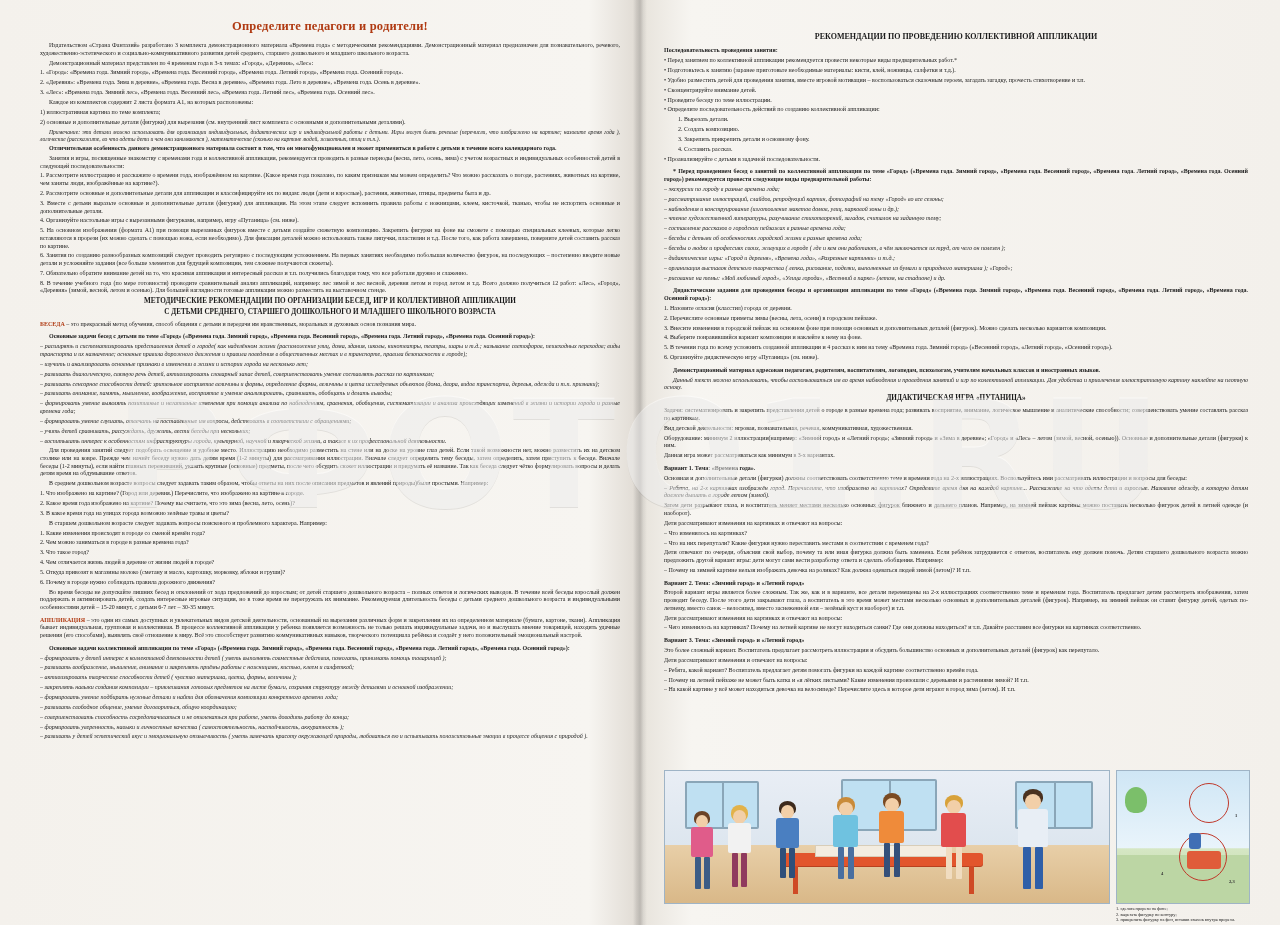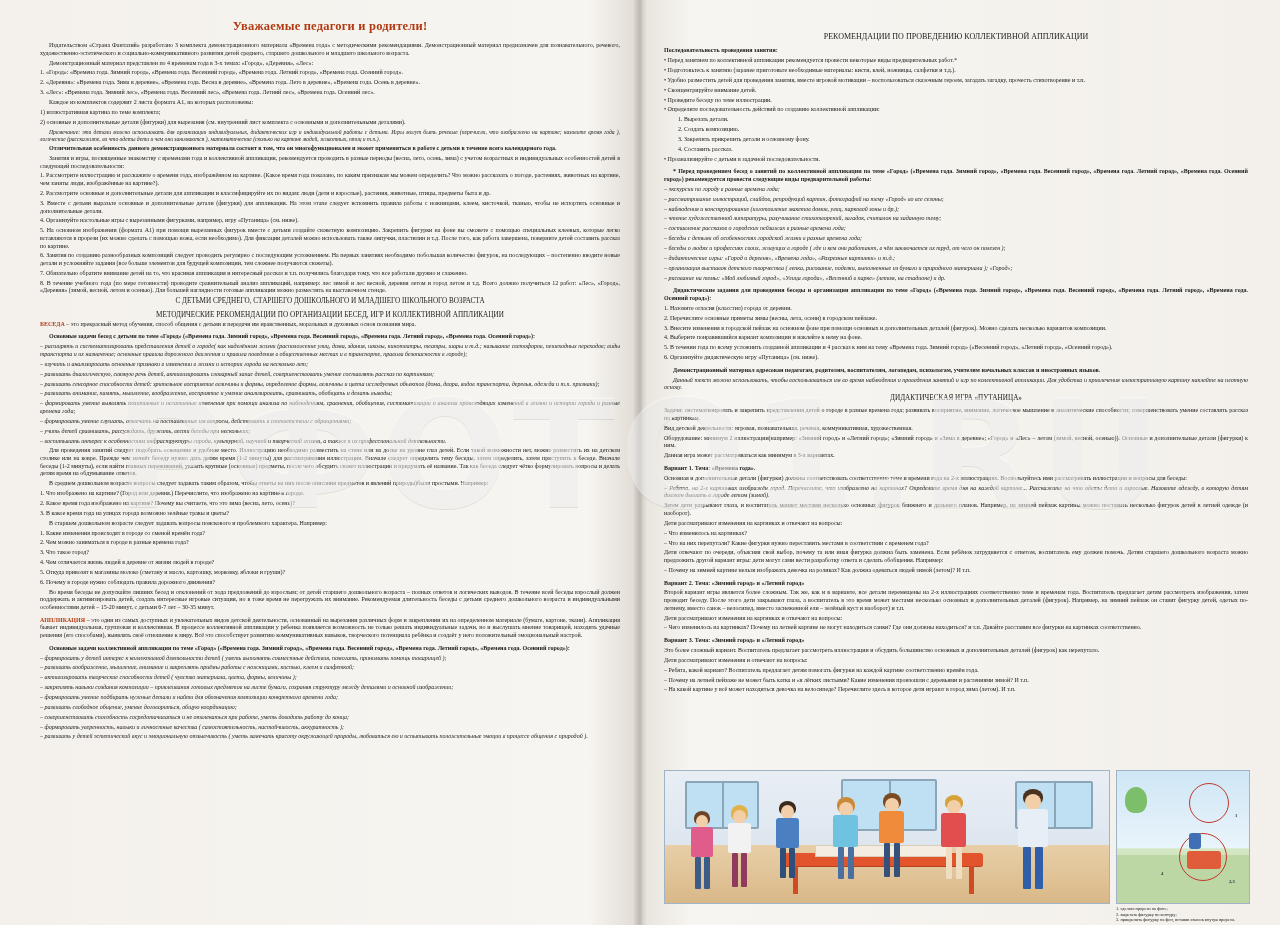--- a/index.html
+++ b/index.html
@@ -22,21 +22,21 @@
     position:absolute;top:18px;
     font-size:6.0px;line-height:1.28;text-align:justify;
   }
   .col-left{left:40px;width:580px;}
   .col-right{left:664px;width:584px;}
   h1.title{
     font-size:12.5px;text-align:center;margin:0 0 8px 0;color:#b03a12;font-weight:bold;
     letter-spacing:.2px;
   }
   h2.sec{
-    font-size:7.2px;text-align:center;margin:2px 0 4px 0;font-weight:normal;text-transform:uppercase;
+    font-size:7.2px;text-align:center;margin:2px 0 4px 0;font-weight:bold;text-transform:uppercase;
   }
   p{margin:0 0 2.2px 0;text-indent:9px;}
   p.noind{text-indent:0;}
   .red{color:#b03a12;font-weight:bold;}
   .b{font-weight:bold;}
   .i{font-style:italic;}
   .small{font-size:5.6px;}
   
   .watermark{
     position:absolute;left:0;top:0;width:1280px;height:925px;pointer-events:none;
@@ -81,21 +81,21 @@
   }
   .marknum{position:absolute;font-size:4.6px;color:#333;font-weight:bold;}
   .mt{margin-top:5px;}
 </style>
 </head>
 <body>
 
 <div class="page">
 
   <div class="col col-left">
-    <h1 class="title">Уважаемые педагоги и родители!</h1>
+    <h1 class="title">Определите педагоги и родители!</h1>
 
     <p>Издательством «Страна Фантазий» разработано 3 комплекта демонстрационного материала «Времена года» с методическими рекомендациями. Демонстрационный материал предназначен для познавательного, речевого, художественно-эстетического и социально-коммуникативного развития детей среднего, старшего дошкольного и младшего школьного возраста.</p>
     <p>Демонстрационный материал представлен по 4 временам года в 3-х темах: «Город», «Деревня», «Лес»:</p>
 
     <p class="noind">1. «Город»: «Времена года. Зимний город», «Времена года. Весенний город», «Времена года. Летний город», «Времена года. Осенний город».</p>
     <p class="noind">2. «Деревня»: «Времена года. Зима в деревне», «Времена года. Весна в деревне», «Времена года. Лето в деревне», «Времена года. Осень в деревне».</p>
     <p class="noind">3. «Лес»: «Времена года. Зимний лес», «Времена года. Весенний лес», «Времена года. Летний лес», «Времена года. Осенний лес».</p>
 
     <p>Каждое из комплектов содержит 2 листа формата А1, на которых расположены:</p>
     <p class="noind">1) иллюстративная картина по теме комплекта;</p>
@@ -108,22 +108,22 @@
     <p>Занятия и игры, посвященные знакомству с временами года и коллективной аппликации, рекомендуется проводить в разные периоды (весна, лето, осень, зима) с учетом возрастных и индивидуальных особенностей детей в следующей последовательности:</p>
     <p class="noind">1. Рассмотрите иллюстрацию и расскажите о времени года, изображённом на картине. (Какое время года показано, по каким признакам мы можем определить? Что можно рассказать о погоде, растениях, животных на картине, чем заняты люди, изображённые на картине?).</p>
     <p class="noind">2. Рассмотрите основные и дополнительные детали для аппликации и классифицируйте их по видам: люди (дети и взрослые), растения, животные, птицы, предметы быта и др.</p>
     <p class="noind">3. Вместе с детьми выразьте основные и дополнительные детали (фигурки) для аппликации. На этом этапе следует вспомнить правила работы с ножницами, клеем, кисточкой, тканью, чтобы не испортить основные и дополнительные детали.</p>
     <p class="noind">4. Организуйте настольные игры с вырезанными фигурками, например, игру «Путаница» (см. ниже).</p>
     <p class="noind">5. На основном изображении (формата А1) при помощи вырезанных фигурок вместе с детьми создайте сюжетную композицию. Закрепить фигурки на фоне вы сможете с помощью специальных клеевых, которые легко вставляются в прорези (их можно сделать с помощью ножа, если необходимо). Для фиксации деталей можно использовать также липучки, пластилин и т.д. После того, как работа завершена, поверните детей составить рассказ по картине.</p>
     <p class="noind">6. Занятия по созданию разнообразных композиций следует проводить регулярно с последующим усложнением. На первых занятиях необходимо побольшая количество фигурок, на последующих – постепенно вводите новые детали и усложняйте задания (все больше элементов для будущей композиции, тем сложнее получаются сюжеты).</p>
     <p class="noind">7. Обязательно обратите внимание детей на то, что красивая аппликация и интересный рассказ и т.п. получились благодаря тому, что все работали дружно и слаженно.</p>
     <p class="noind">8. В течение учебного года (по мере готовности) проводите сравнительный анализ аппликаций, например: лес зимой и лес весной, деревня летом и город летом и т.д. Всего должно получиться 12 работ: «Лес», «Город», «Деревня» (зимой, весной, летом и осенью). Для большей наглядности готовые аппликации можно разместить на выставочном стенде.</p>
 
+    <h2 class="sec" style="margin-bottom:1px">МЕТОДИЧЕСКИЕ РЕКОМЕНДАЦИИ ПО ОРГАНИЗАЦИИ БЕСЕД, ИГР И КОЛЛЕКТИВНОЙ АППЛИКАЦИИ</h2>
     <h2 class="sec" style="margin-top:0">С ДЕТЬМИ СРЕДНЕГО, СТАРШЕГО ДОШКОЛЬНОГО И МЛАДШЕГО ШКОЛЬНОГО ВОЗРАСТА</h2>
-    <h2 class="sec" style="margin-bottom:1px">МЕТОДИЧЕСКИЕ РЕКОМЕНДАЦИИ ПО ОРГАНИЗАЦИИ БЕСЕД, ИГР И КОЛЛЕКТИВНОЙ АППЛИКАЦИИ</h2>
 
     <p class="noind"><span class="red">БЕСЕДА</span><span> – это прекрасный метод обучения, способ общения с детьми и передачи им нравственных, моральных и духовных основ познания мира.</span></p>
 
     <p class="b mt">Основные задачи бесед с детьми по теме «Город» («Времена года. Зимний город», «Времена года. Весенний город», «Времена года. Летний город», «Времена года. Осенний город»):</p>
     <p class="i noind">– расширять и систематизировать представления детей о городе( как наделённом жизни (расположение улиц, дома, здания, школы, кинотеатры, театры, шары и т.д.; называние светофоров, пешеходных переходов; виды транспорта и их назначение; основные правила дорожного движения и правила поведения в общественных местах и в транспорте, правила безопасности в городе);</p>
     <p class="i noind">– изучить и анализировать основные признаки в изменении в жизни и истории города на несколько лет;</p>
     <p class="i noind">– развивать диалогическую, связную речь детей, активизировать словарный запас детей, совершенствовать умение составлять рассказ по картинкам;</p>
     <p class="i noind">– развивать сенсорное способности детей: зрительное восприятие величины и формы, определение формы, величины и цвета исследуемых объектов (дома, двора, видов транспорта, деревья, одежда и т.п. признаки);</p>
     <p class="i noind">– развивать внимание, память, мышление, воображение, восприятие и умение анализировать, сравнивать, обобщать и делать выводы;</p>
     <p class="i noind">– формировать умение выявлять позитивные и негативные изменения при помощи анализа по наблюдениям, сравнения, обобщения, систематизации и анализа происходящих изменений в жизни и истории города и разные времена года;</p>

